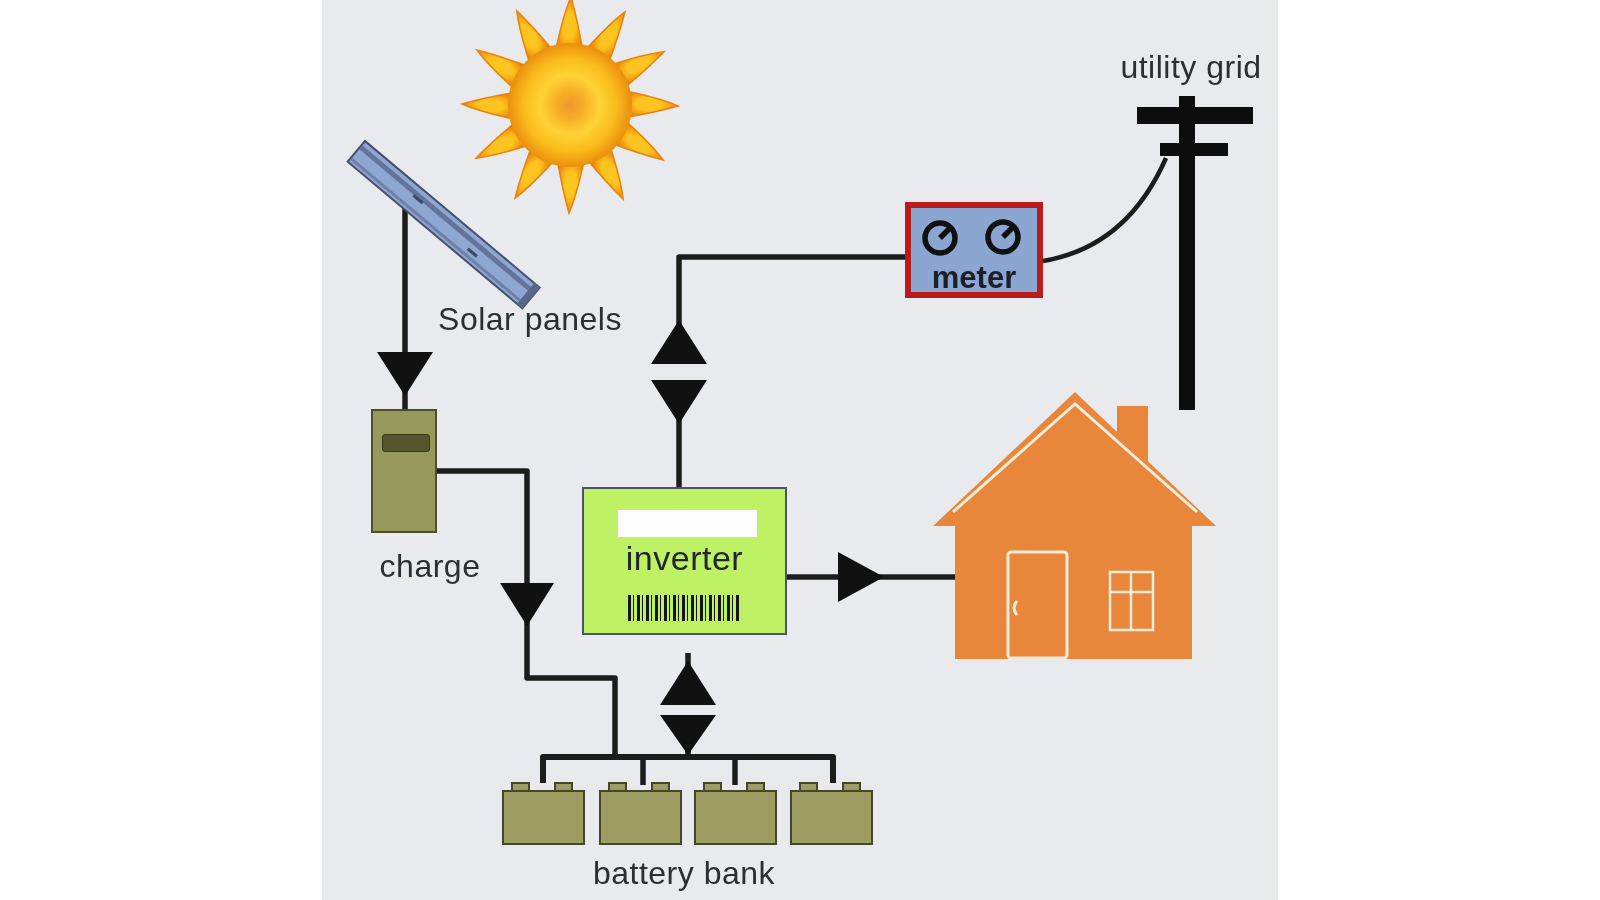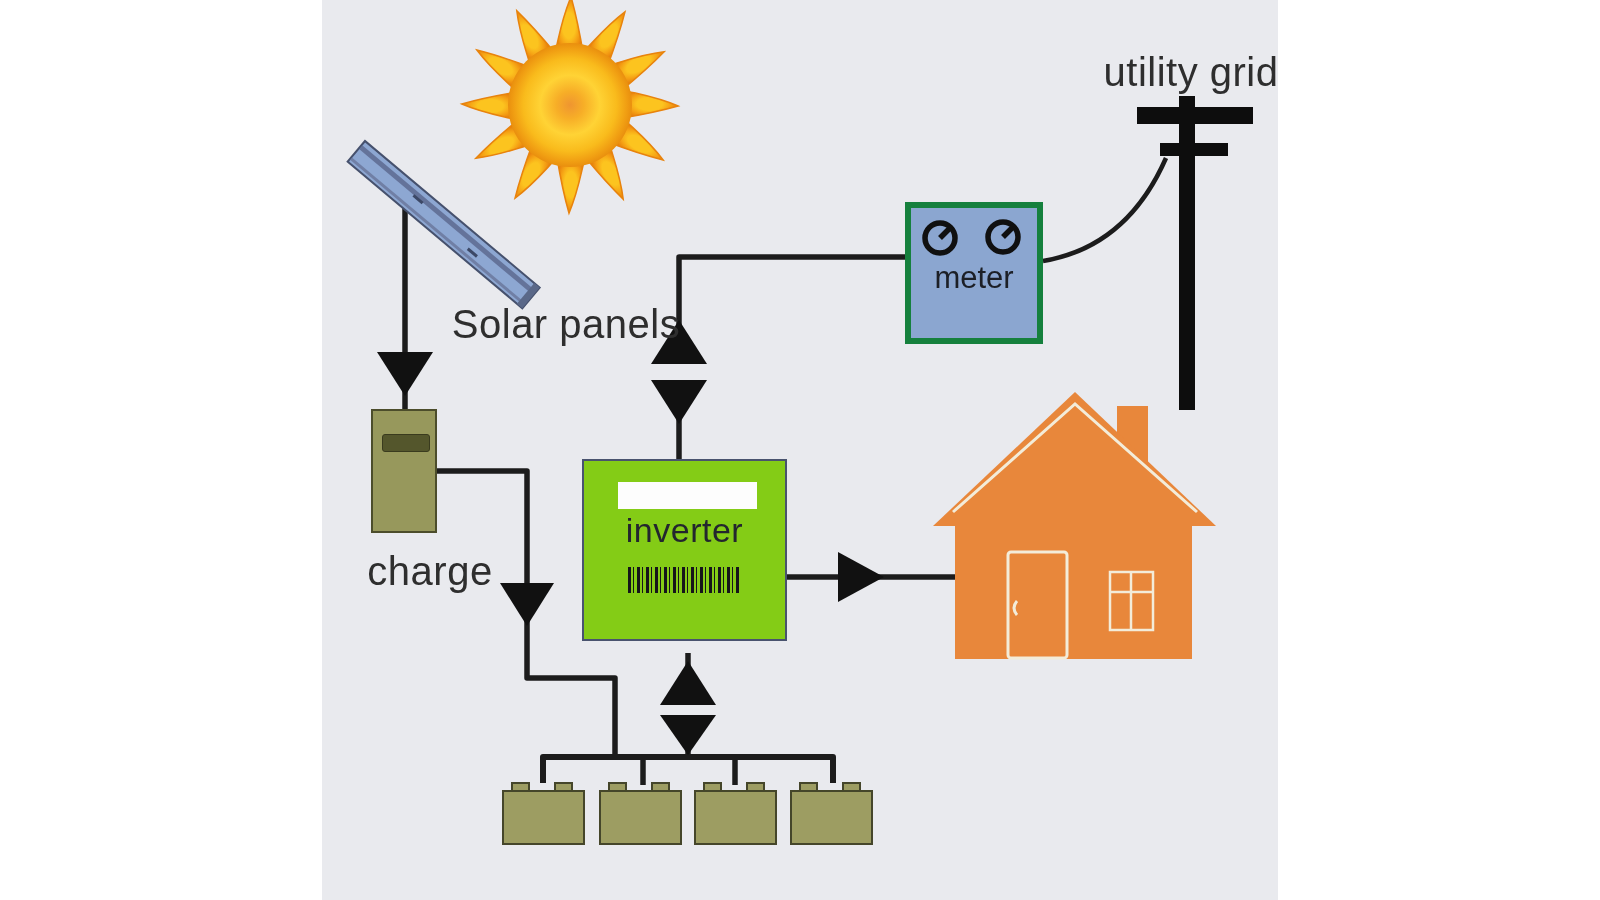--- a/index.html
+++ b/index.html
@@ -20,58 +20,58 @@
   svg.overlay {
     position: absolute;
     left: 0; top: 0;
     width: 1600px; height: 900px;
   }
   .label {
     position: absolute;
     transform: translateX(-50%);
     white-space: nowrap;
     color: #2e2e2e;
-    font-size: 40px;
+    font-size: 32px;
     letter-spacing: 0.5px;
     text-align: center;
     line-height: 1.2;
   }
   
   .box { position: absolute; box-sizing: border-box; }
   .charge-controller {
     left: 371px; top: 409px; width: 66px; height: 124px;
     background: #97985c; border: 2px solid #4c4d2b;
   }
   .cc-slot {
     position: absolute; left: 9px; top: 23px; width: 46px; height: 16px;
     background: #54562c; border-radius: 3px; border: 1px solid #3a3b1e;
   }
   .inverter {
-    left: 582px; top: 459px; width: 205px; height: 182px;
-    background: #84cc16; border: 2px solid #49536e;
+    left: 582px; top: 487px; width: 205px; height: 148px;
+    background: #bef264; border: 2px solid #49536e;
   }
   .inv-screen {
     position: absolute; left: 34px; top: 21px; width: 139px; height: 27px;
     background: #fdfdfd;
   }
   .inv-label {
     position: absolute; left: 0; top: 50px; width: 100%;
     text-align: center; font-size: 34px; color: #23262e; letter-spacing: 0.5px;
   }
   .inv-barcode {
     position: absolute; left: 44px; top: 106px; width: 111px; height: 26px;
     background: repeating-linear-gradient(90deg,
       #15151a 0px, #15151a 3px,
       rgba(0,0,0,0) 3px, rgba(0,0,0,0) 5px,
       #15151a 5px, #15151a 6px,
       rgba(0,0,0,0) 6px, rgba(0,0,0,0) 9px);
   }
   .meter {
-    left: 905px; top: 202px; width: 138px; height: 142px;
-    background: #8ba6d0; border: 6px solid #15803d;
+    left: 905px; top: 202px; width: 138px; height: 96px;
+    background: #8ba6d0; border: 6px solid #b91c1c; font-weight: bold;
   }
   .meter-label {
     position: absolute; left: 0; top: 52px; width: 100%;
     text-align: center; font-size: 31px; color: #1c1f26;
   }
   .meter-dials { position: absolute; left: 0; top: 0; }
 </style>
 </head>
 <body>
 
@@ -216,19 +216,20 @@
       <g stroke="#101010" stroke-width="5.5" fill="none">
         <circle cx="29" cy="30" r="15"></circle>
         <line x1="29" y1="30" x2="40" y2="19"></line>
         <circle cx="92" cy="29" r="15"></circle>
         <line x1="92" y1="29" x2="103" y2="18"></line>
       </g>
     </svg>
     <div class="meter-label">meter</div>
   </div>
 
-  <div class="label" style="left:530px; top:300px;margin-left:36px;">Solar panels</div>
+  <div class="label" style="left:530px; top:300px;">Solar panels</div>
   <div class="label" style="left:1191px; top:48px;">utility grid</div>
   <div class="label" style="left:430px; top:547px;">
     <div>charge</div>
   </div>
+  <div class="label" style="left:684px; top:854px;">battery bank</div>
 
 </div>
 
 </body></html>

